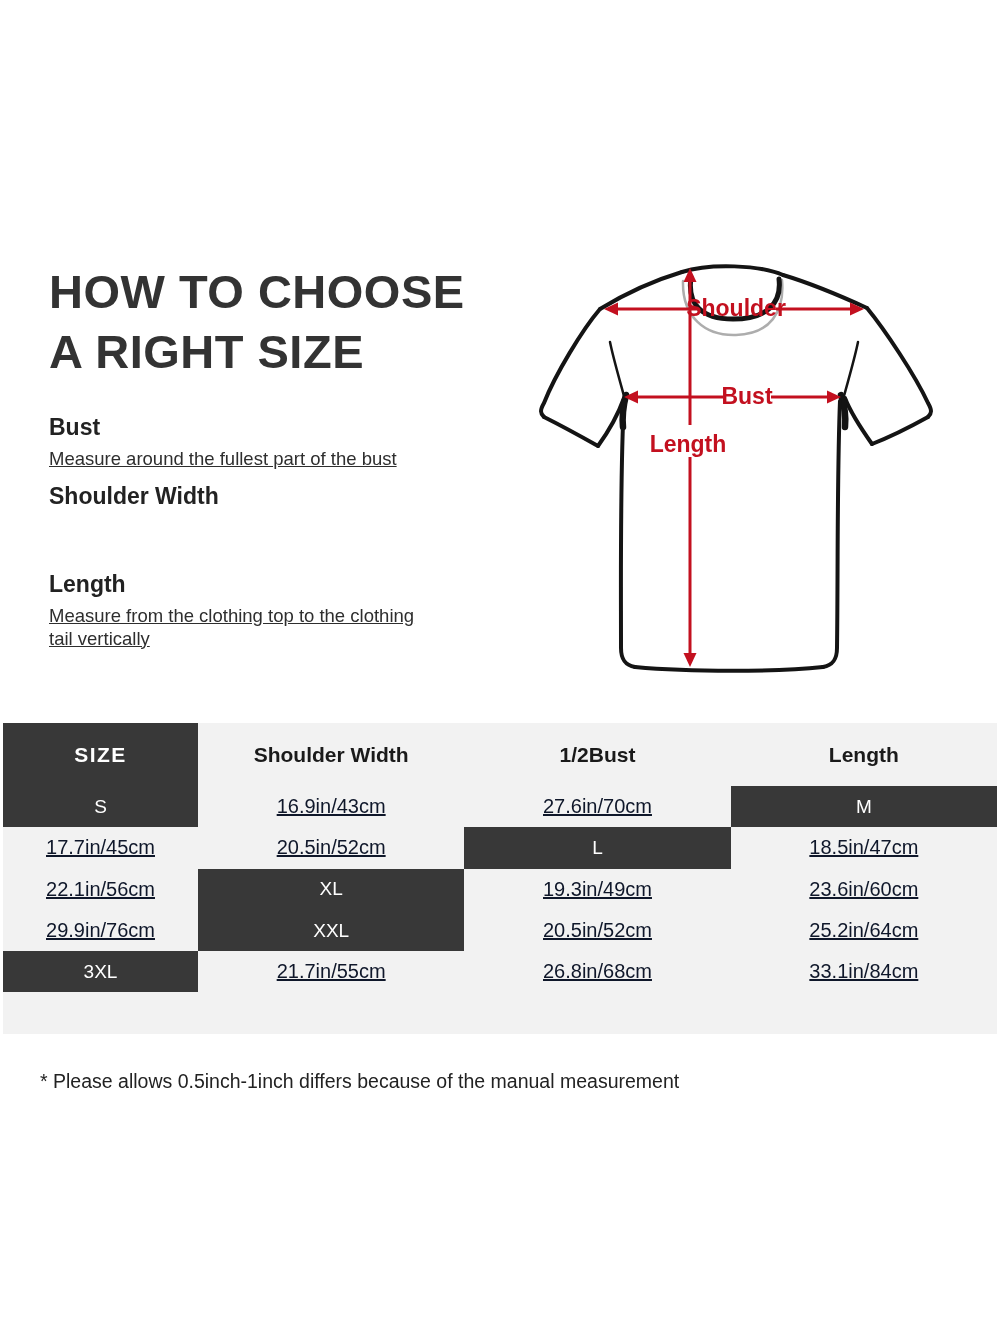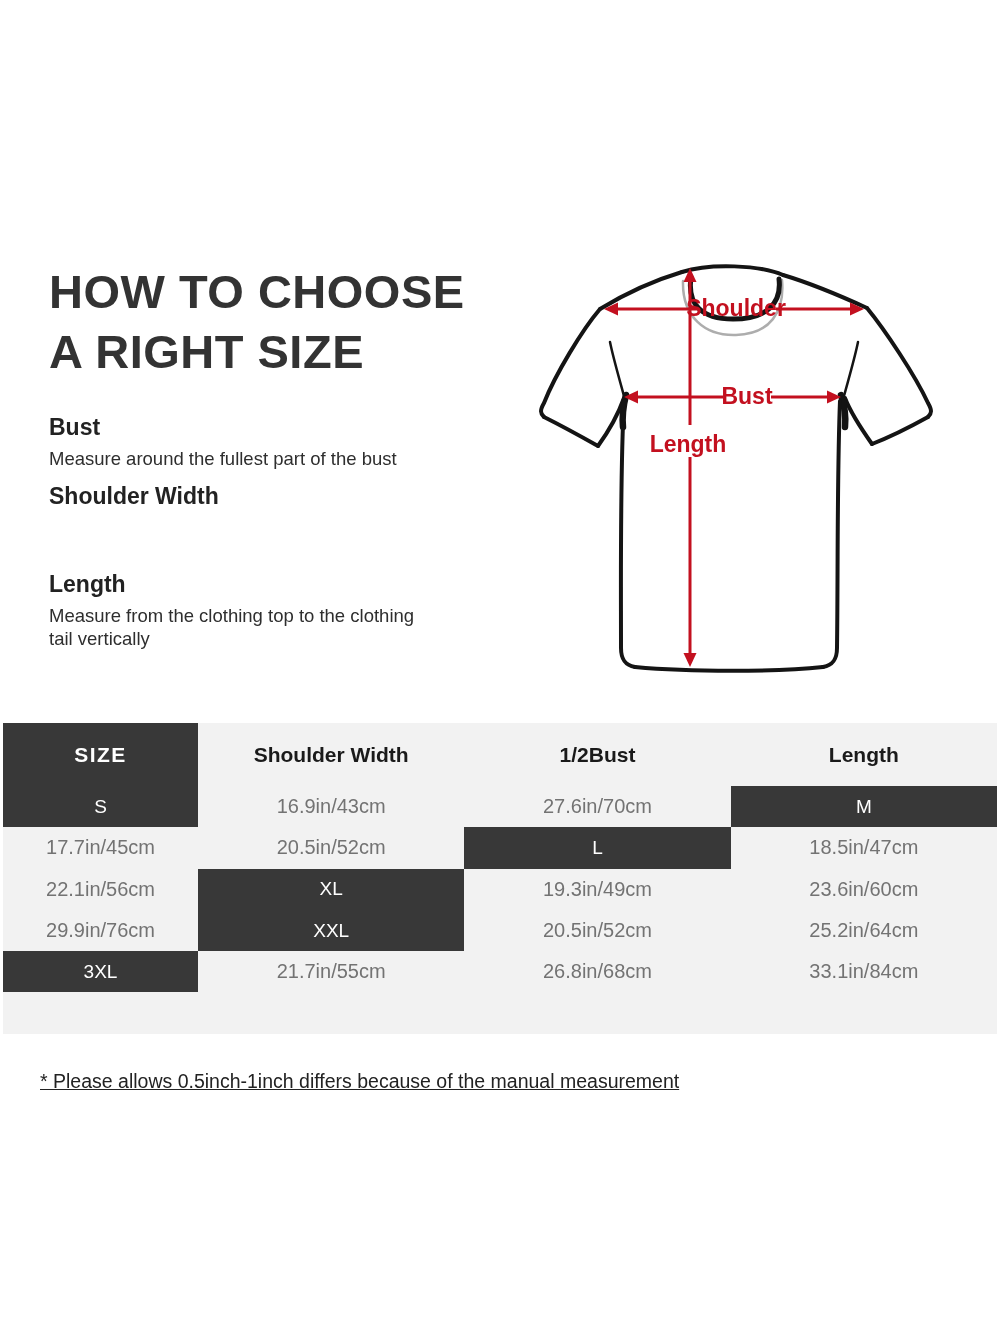--- a/index.html
+++ b/index.html
@@ -11,41 +11,41 @@
   .page-title{
     position:absolute;left:49px;top:262px;
     font-size:47px;line-height:60px;font-weight:700;color:#333333;
     letter-spacing:.5px;white-space:nowrap;
   }
   .section{position:absolute;left:49px;width:390px;}
   .sec-bust{top:414px;}
   .sec-shoulder{top:483px;}
   .sec-length{top:571px;}
   .section h3{margin:0 0 7px 0;font-size:23px;font-weight:700;color:#222222;}
-  .section p{margin:0;font-size:18.5px;line-height:22.5px;color:#2e2e2e;}
+  .section p{margin:0;font-size:18.5px;line-height:22.5px;color:#2e2e2e;text-decoration:underline;}
   
   .diagram{position:absolute;left:520px;top:255px;width:440px;height:440px;}
   .diagram text{font-family:"Liberation Sans","DejaVu Sans",sans-serif;font-weight:700;font-size:23px;}
   
   .size-table{
     position:absolute;left:3px;top:723px;width:994px;
     display:grid;grid-template-columns:195px 1fr 1fr 1fr;
     grid-template-rows:63px repeat(6,41.3px);
     background:#f2f2f2;
   }
   .cell{display:flex;align-items:center;justify-content:center;}
   .size-col{background:#383838;color:#ffffff;}
   .th{font-weight:700;font-size:21px;color:#1a1a1a;}
   .th-size{font-weight:700;font-size:21px;letter-spacing:1.5px;color:#ffffff;}
   .size-label{font-size:19px;}
-  .val{font-size:20px;color:#737373;}
+  .val{font-size:20px;color:#0f172a;text-decoration:underline;}
   
   .footnote{
     position:absolute;left:40px;top:1070px;
-    font-size:19.5px;color:#222222;text-decoration:underline;
+    font-size:19.5px;color:#222222;
   }
 </style>
 </head>
 <body>
 
 <div class="canvas">
 
   <div class="page-title">
     <div>HOW TO CHOOSE</div>
     <div>A RIGHT SIZE</div>

